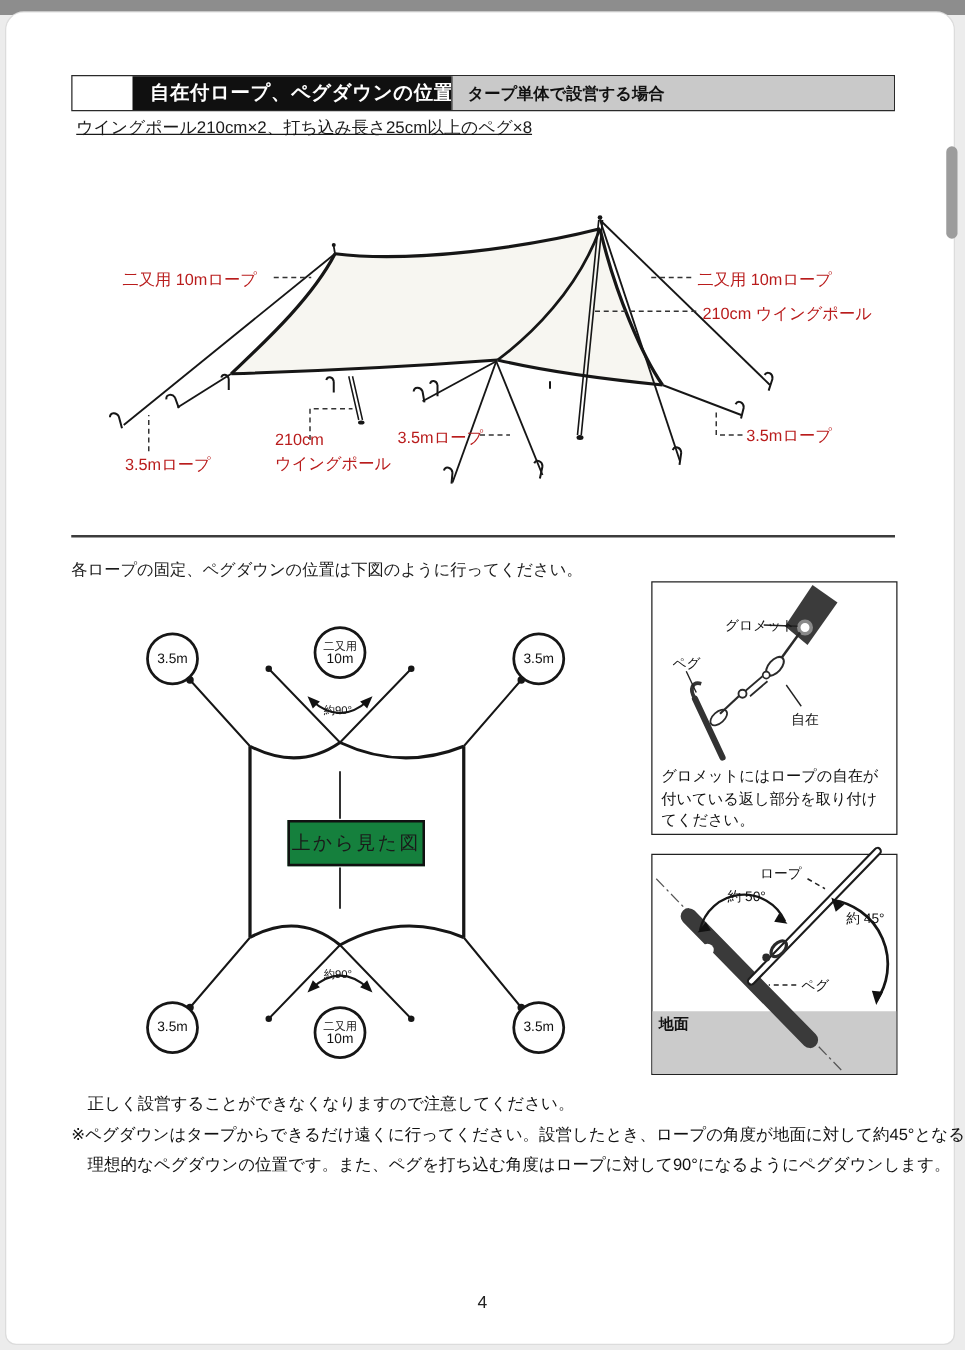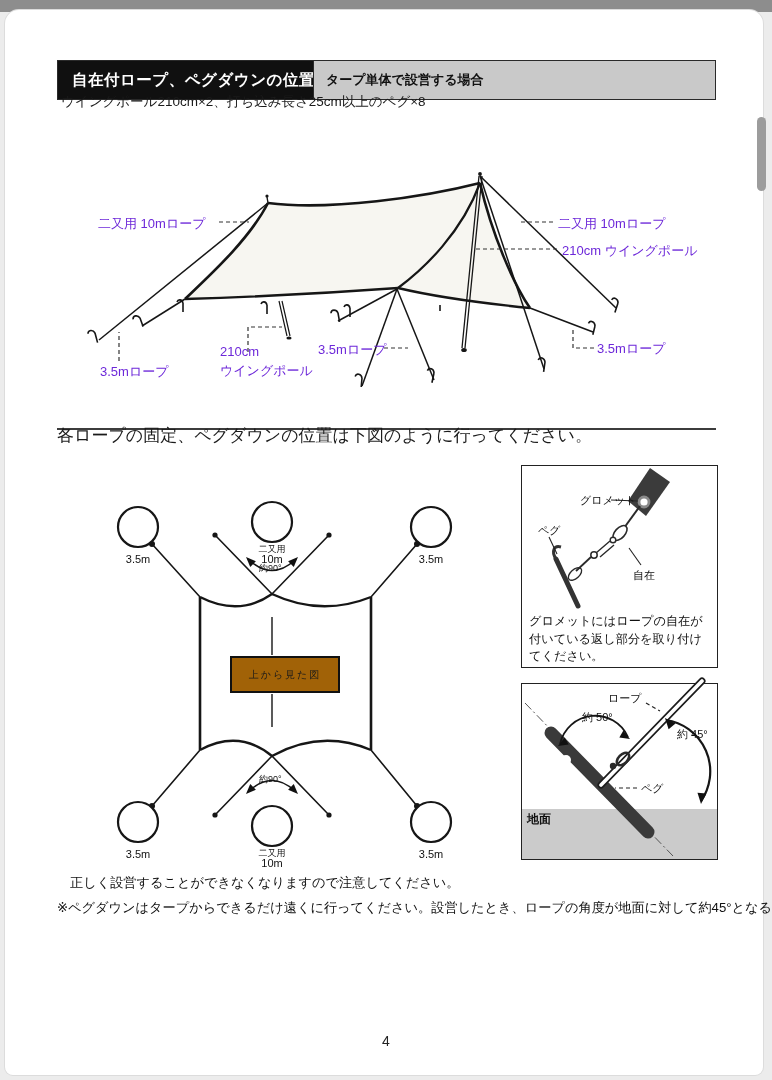--- a/index.html
+++ b/index.html
@@ -10,32 +10,32 @@
     color:#1a1a1a;
   }
   .abs{position:absolute;}
   #top-strip{left:0;top:0;width:772px;height:12px;background:#8d8d8d;}
   #page-card{
     left:5px;top:10px;width:758px;height:1065px;background:#ffffff;
     border-radius:14px 14px 8px 8px;box-shadow:0 0 0 1px #dcdcdc;
   }
   #scroll-thumb{left:757px;top:117px;width:9px;height:74px;background:#9c9c9c;border-radius:4.5px;}
   
-  #header-bar{left:57px;top:60px;width:659px;height:40px;display:flex;border:1px solid #2a2a2a;box-sizing:border-box;}
+  #header-bar{left:57px;top:60px;width:659px;height:29px;display:flex;border:1px solid #2a2a2a;box-sizing:border-box;padding-left:48px;}
   #header-title-box{background:#101010;color:#ffffff;width:255px;display:flex;align-items:center;box-sizing:border-box;padding-left:14px;font-size:15.5px;font-weight:bold;letter-spacing:0.5px;white-space:nowrap;}
   #header-subtitle-box{background:#c9c9c9;color:#111;flex:1;display:flex;align-items:center;box-sizing:border-box;padding-left:12px;font-size:13px;font-weight:bold;border-left:1px solid #2a2a2a;white-space:nowrap;}
-  #equipment-line{left:61px;top:93px;font-size:13.5px;white-space:nowrap;}
-  
-  .dlabel{position:absolute;font-size:13px;white-space:nowrap;color:#6d28d9;}
+  #equipment-line{left:61px;top:93px;font-size:13.5px;white-space:nowrap;text-decoration:underline;}
+  
+  .dlabel{position:absolute;font-size:13px;white-space:nowrap;color:#b91c1c;}
   #divider{left:57px;top:428px;width:659px;height:2px;background:#3c3c3c;}
-  #section-instruction{left:57px;top:424px;font-size:17px;white-space:nowrap;}
-  
-  .circle-label{position:absolute;font-size:11px;text-align:center;color:#111;margin-top:32px;}
+  #section-instruction{left:57px;top:447px;font-size:13px;white-space:nowrap;}
+  
+  .circle-label{position:absolute;font-size:11px;text-align:center;color:#111;}
   .angle-label{position:absolute;font-size:9px;color:#111;white-space:nowrap;}
-  #topview-center-box{left:230px;top:656px;width:110px;height:37px;border:2px solid #111;box-sizing:border-box;display:flex;align-items:center;justify-content:center;font-size:10px;letter-spacing:2px;background:#a16207;white-space:nowrap;}
+  #topview-center-box{left:230px;top:656px;width:110px;height:37px;border:2px solid #111;box-sizing:border-box;display:flex;align-items:center;justify-content:center;font-size:15px;letter-spacing:2px;background:#15803d;white-space:nowrap;}
   
   .side-box{position:absolute;border:1.5px solid #222;box-sizing:border-box;background:#fff;}
   #grommet-box{left:521px;top:465px;width:197px;height:203px;}
   #peg-box{left:521px;top:683px;width:197px;height:177px;}
   .box-label{position:absolute;font-size:11px;color:#111;white-space:nowrap;}
   #grommet-caption{left:529px;top:613px;width:184px;font-size:12.2px;line-height:17.5px;color:#111;}
   
   #notes{left:57px;top:871px;width:668px;font-size:13.2px;line-height:24.5px;color:#111;}
   .note-line{white-space:nowrap;}
   .note-cont{padding-left:13px;}
@@ -268,15 +268,16 @@
 </svg>
 <div class="box-label" style="left:608px;top:691px;">ロープ</div>
 <div class="box-label" style="left:582px;top:710px;">約 50°</div>
 <div class="box-label" style="left:677px;top:727px;">約 45°</div>
 <div class="box-label" style="left:641px;top:781px;">ペグ</div>
 <div class="box-label" style="left:527px;top:811px;font-size:12px;font-weight:bold;">地面</div>
 
 <div class="abs" id="notes">
   <div class="note-line note-cont">正しく設営することができなくなりますので注意してください。</div>
   <div class="note-line"><span>※</span><span>ペグダウンはタープからできるだけ遠くに行ってください。設営したとき、ロープの角度が地面に対して約45°となるのが</span></div>
+  <div class="note-line note-cont">理想的なペグダウンの位置です。また、ペグを打ち込む角度はロープに対して90°になるようにペグダウンします。</div>
 </div>
 
 <div class="abs" id="page-number">4</div>
 
 </body></html>

